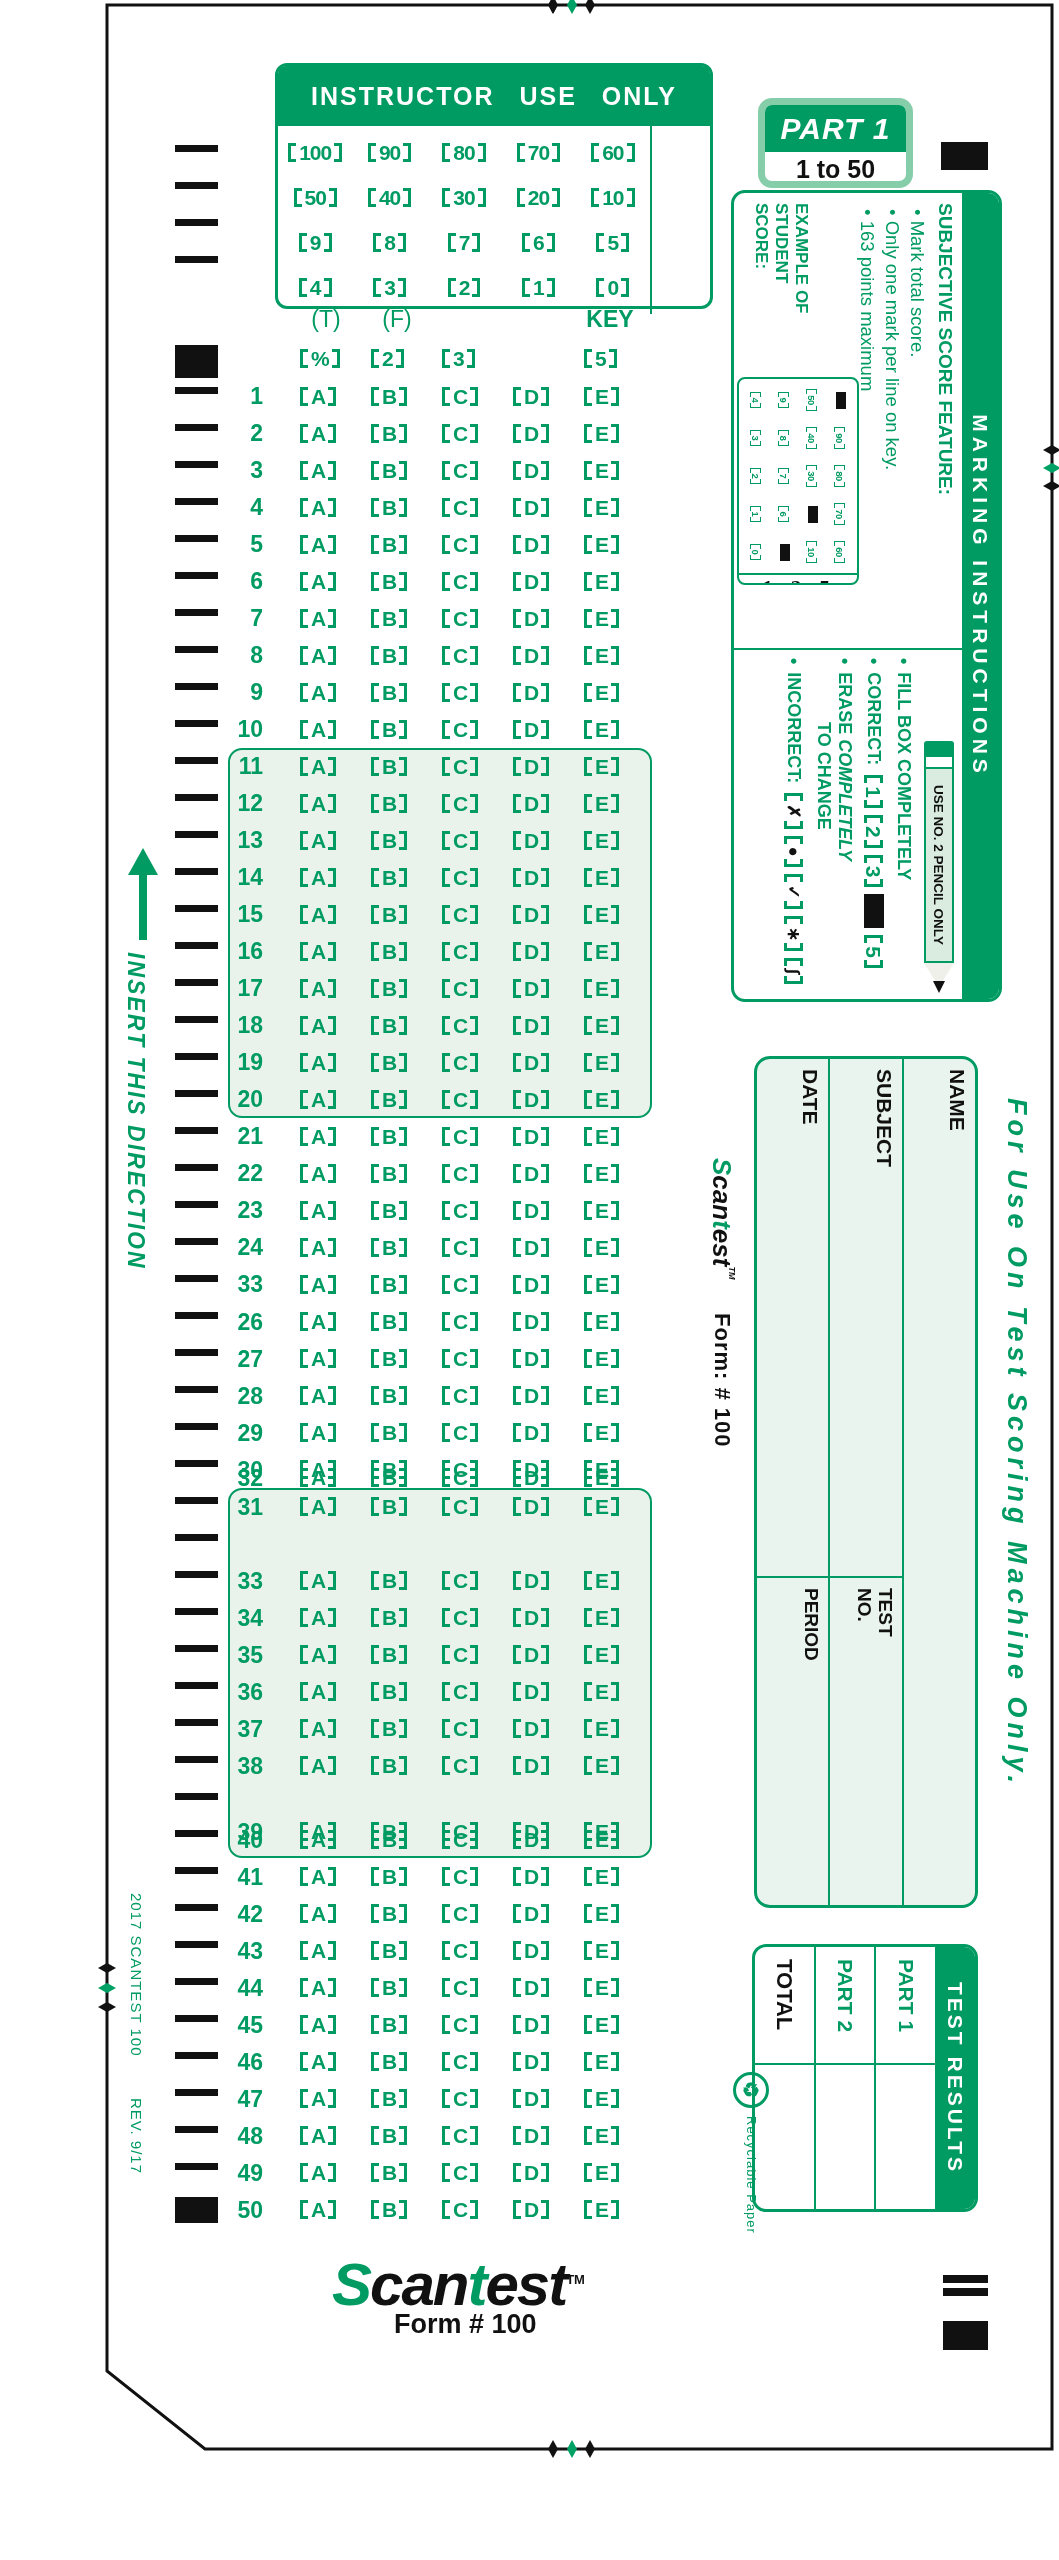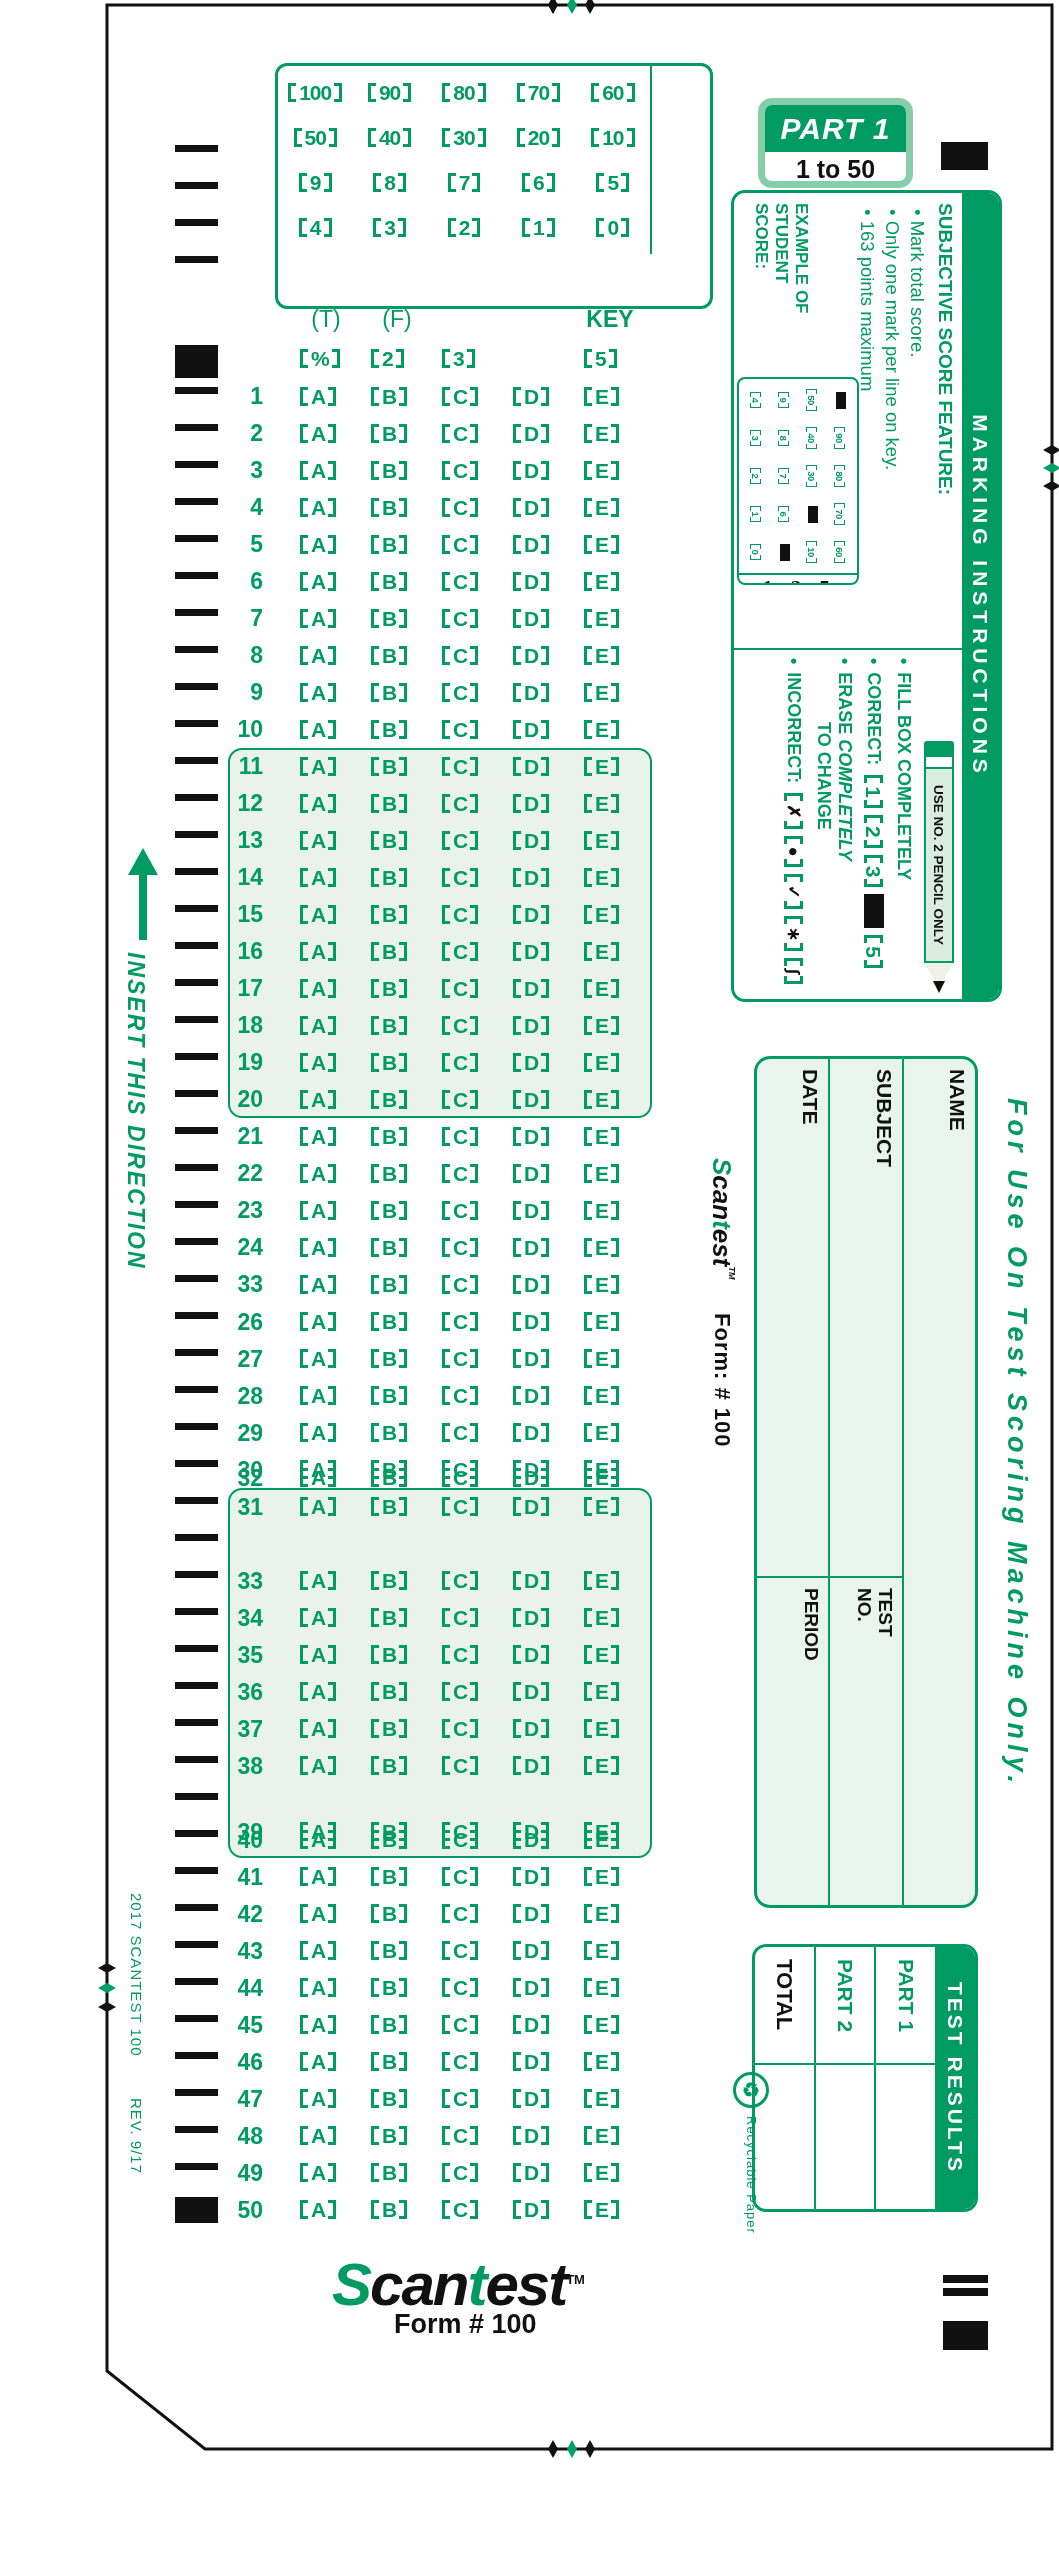--- a/index.html
+++ b/index.html
@@ -190,20 +190,21 @@
       <div class="tmark" style="top: 2163.46px; height: 7px;"></div>
       <div class="tmark" style="top: 2196.98px; height: 26px;"></div>
     </div>
 
   <div class="brect" style="left:941px;top:142px;width:47px;height:28px;"></div>
   <div class="brect" style="left:943px;top:2275px;width:45px;height:8px;"></div>
   <div class="brect" style="left:943px;top:2288px;width:45px;height:8px;"></div>
   <div class="brect" style="left:943px;top:2321px;width:45px;height:29px;"></div>
 
   <div class="abs ibox">
+    <div class="ibox-head">INSTRUCTOR USE ONLY</div>
     <div class="ibox-body" id="instructor-grid">
         <div class="ibox-row">
           <div class="cell">
             <span class="bub">
               <span class="cap l"></span>
               <span class="lbl">100</span>
               <span class="cap r"></span>
             </span>
           </div>
           <div class="cell">

